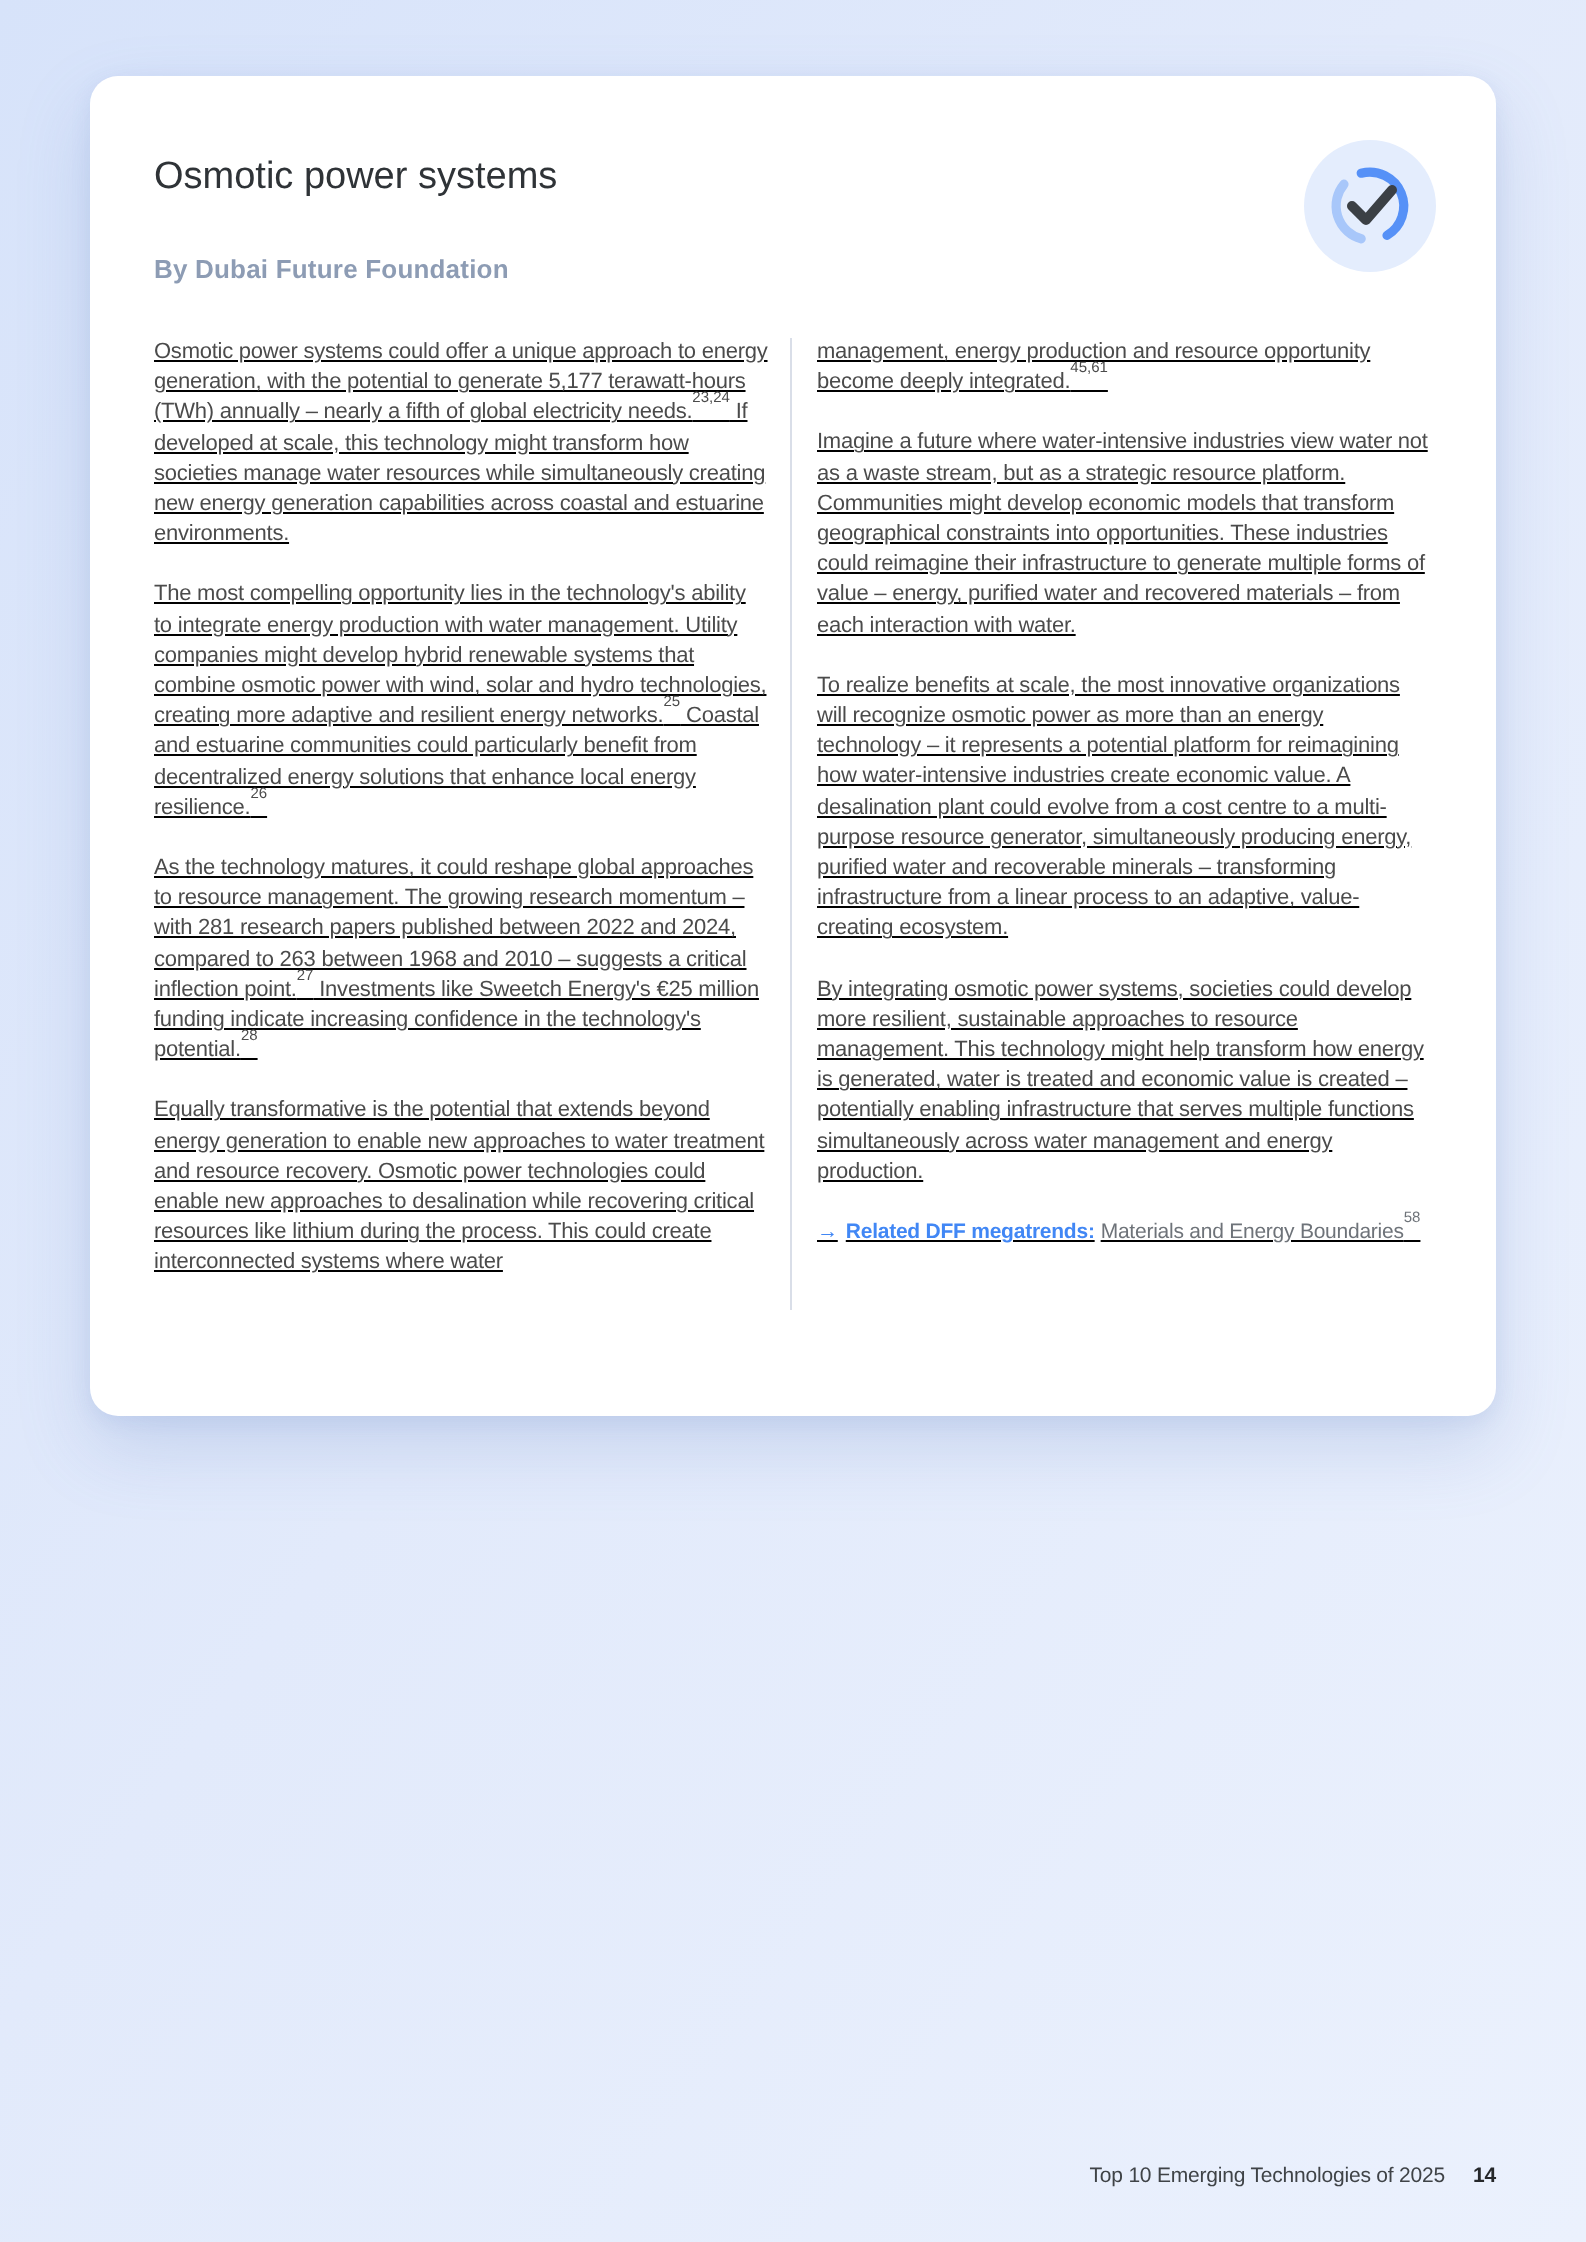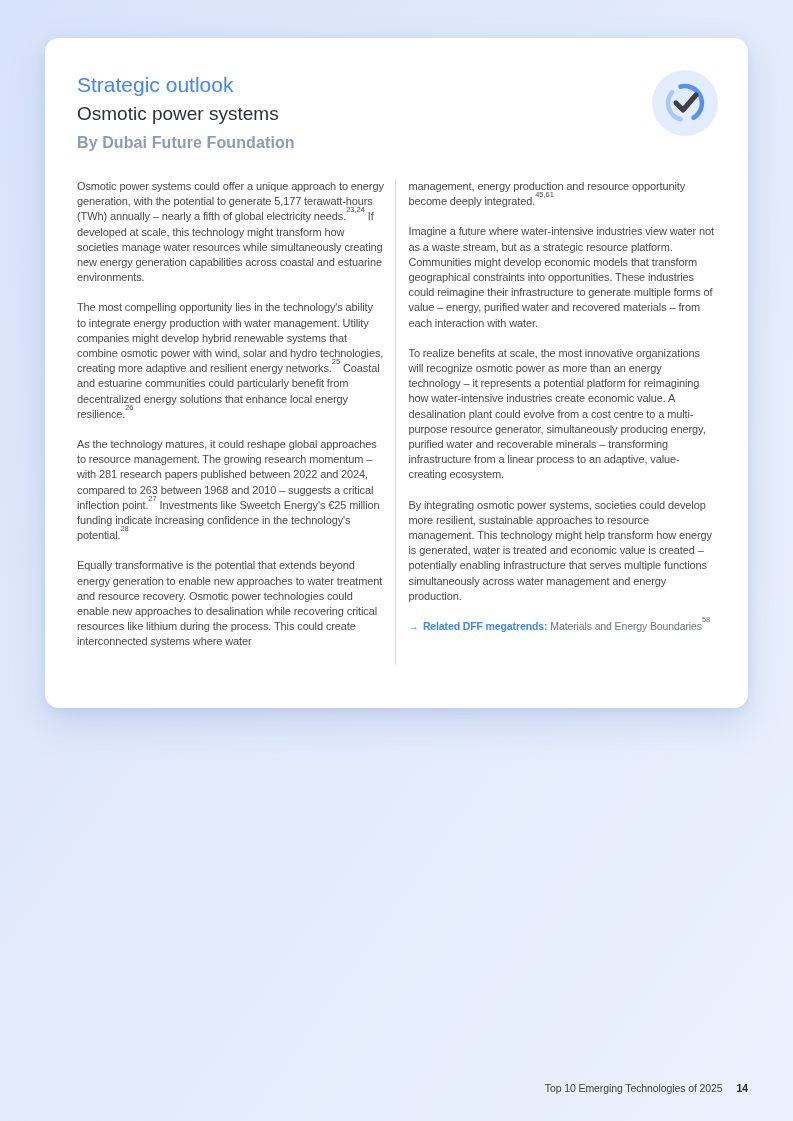--- a/index.html
+++ b/index.html
@@ -20,25 +20,25 @@
   }
   .kicker{
     font-size:21px;line-height:25px;font-weight:400;
     color:var(--accent,#4187f5);margin:0;
   }
   .title{
     font-size:19px;line-height:27px;font-weight:400;
     color:var(--title,#2f3337);margin:3px 0 0 0;
   }
   .byline{
-    font-size:16px;font-weight:bold;letter-spacing:0.1px;
-    color:var(--byline,#8d9cb4);margin-top:7px;
+    font-size:13px;font-weight:bold;letter-spacing:0.1px;
+    color:var(--byline,#8d9cb4);margin-top:25px;
   }
   .badge{position:absolute;top:32px;right:30px;width:66px;height:66px;}
-  .columns{display:flex;margin-top:27px;align-items:stretch;}
+  .columns{display:flex;margin-top:27px;align-items:stretch;text-decoration:underline;}
   .col{
     flex:1;font-size:11px;line-height:15.2px;letter-spacing:-0.12px;
     color:var(--body,#4b4b4b);
   }
   .col-left{padding-right:10px;}
   .col-right{border-left:1px solid var(--divider,#d9dee8);padding-left:13px;}
   p.para{margin:0 0 15px 0;}
   sup{font-size:7.5px;line-height:0;position:relative;top:-3.5px;letter-spacing:0;}
   .related{font-size:10.5px;line-height:14px;margin-top:1px;}
   .related .arrow{color:var(--accent,#4187f5);margin-right:4px;font-weight:400;}
@@ -59,21 +59,20 @@
 
     <div class="badge">
       <svg width="66" height="66" viewBox="0 0 66 66">
         <circle cx="33" cy="33" r="33" fill="#e4edfd"></circle>
         <path d="M 28.6 16.6 A 17 17 0 0 1 41.5 47.7" fill="none" stroke="#4e8cf7" stroke-width="4.6" stroke-linecap="round" opacity="0.95"></path>
         <path d="M 28.6 49.4 A 17 17 0 0 1 20.0 22.1" fill="none" stroke="#a8c7fa" stroke-width="4.6" stroke-linecap="round"></path>
         <path d="M 24 33 L 31 40 L 44 25" fill="none" stroke="#3b4045" stroke-width="5" stroke-linecap="round" stroke-linejoin="round"></path>
       </svg>
     </div>
 
-    <h2 class="kicker">Strategic outlook</h2>
     <h1 class="title">Osmotic power systems</h1>
     <div class="byline">By Dubai Future Foundation</div>
 
     <div class="columns">
       <div class="col col-left">
         <div id="col-left-paras">
             <p class="para"><span>Osmotic power systems could offer a unique approach to energy generation, with the potential to generate 5,177 terawatt-hours (TWh) annually – nearly a fifth of global electricity needs.</span><sup>23,24</sup><span> If developed at scale, this technology might transform how societies manage water resources while simultaneously creating new energy generation capabilities across coastal and estuarine environments.</span></p>
             <p class="para"><span>The most compelling opportunity lies in the technology's ability to integrate energy production with water management. Utility companies might develop hybrid renewable systems that combine osmotic power with wind, solar and hydro technologies, creating more adaptive and resilient energy networks.</span><sup>25</sup><span> Coastal and estuarine communities could particularly benefit from decentralized energy solutions that enhance local energy resilience.</span><sup>26</sup></p>
             <p class="para"><span>As the technology matures, it could reshape global approaches to resource management. The growing research momentum – with 281 research papers published between 2022 and 2024, compared to 263 between 1968 and 2010 – suggests a critical inflection point.</span><sup>27</sup><span> Investments like Sweetch Energy's €25 million funding indicate increasing confidence in the technology's potential.</span><sup>28</sup></p>
             <p class="para"><span>Equally transformative is the potential that extends beyond energy generation to enable new approaches to water treatment and resource recovery. Osmotic power technologies could enable new approaches to desalination while recovering critical resources like lithium during the process. This could create interconnected systems where water</span></p>

